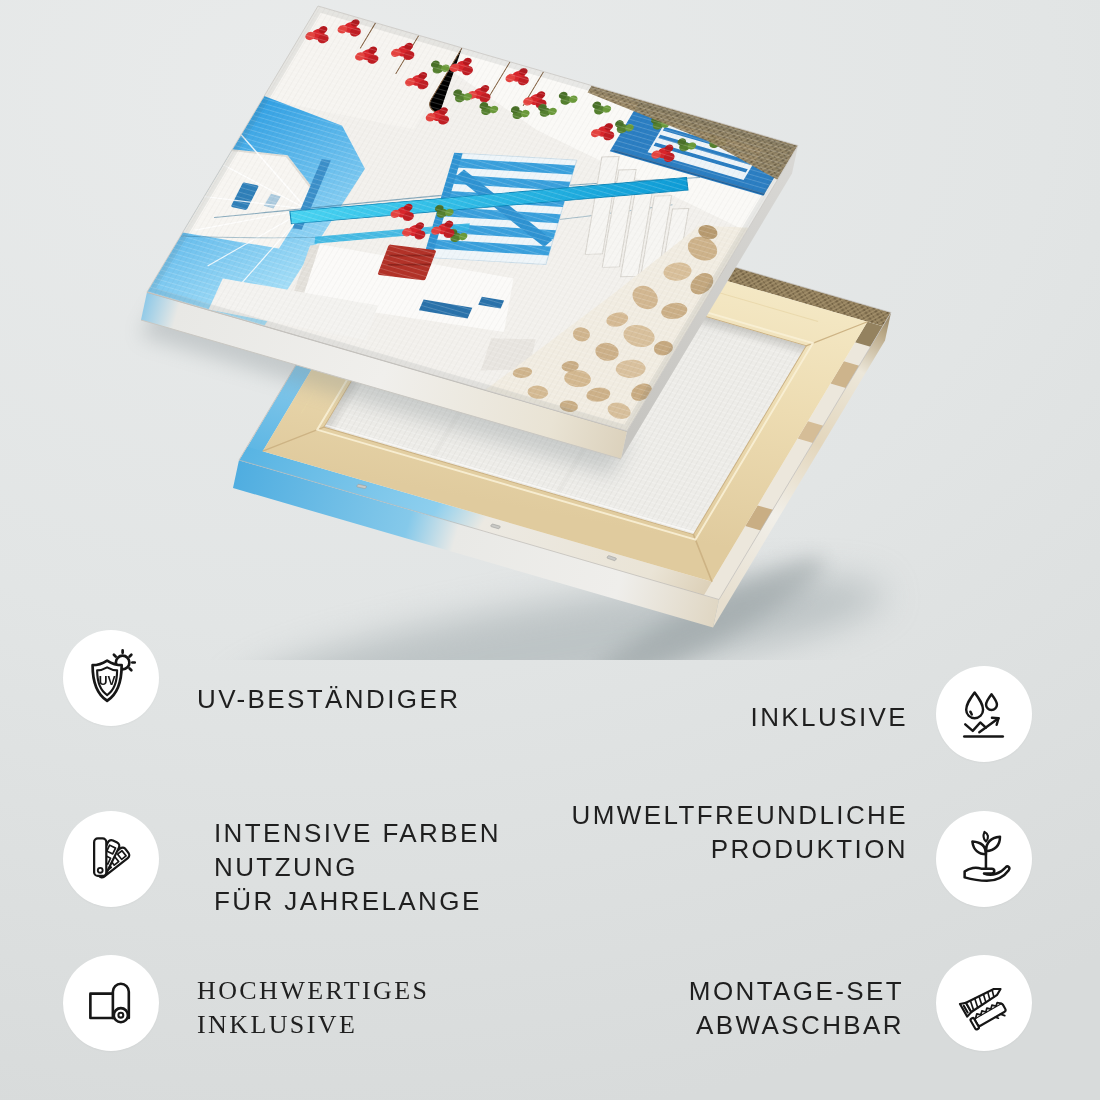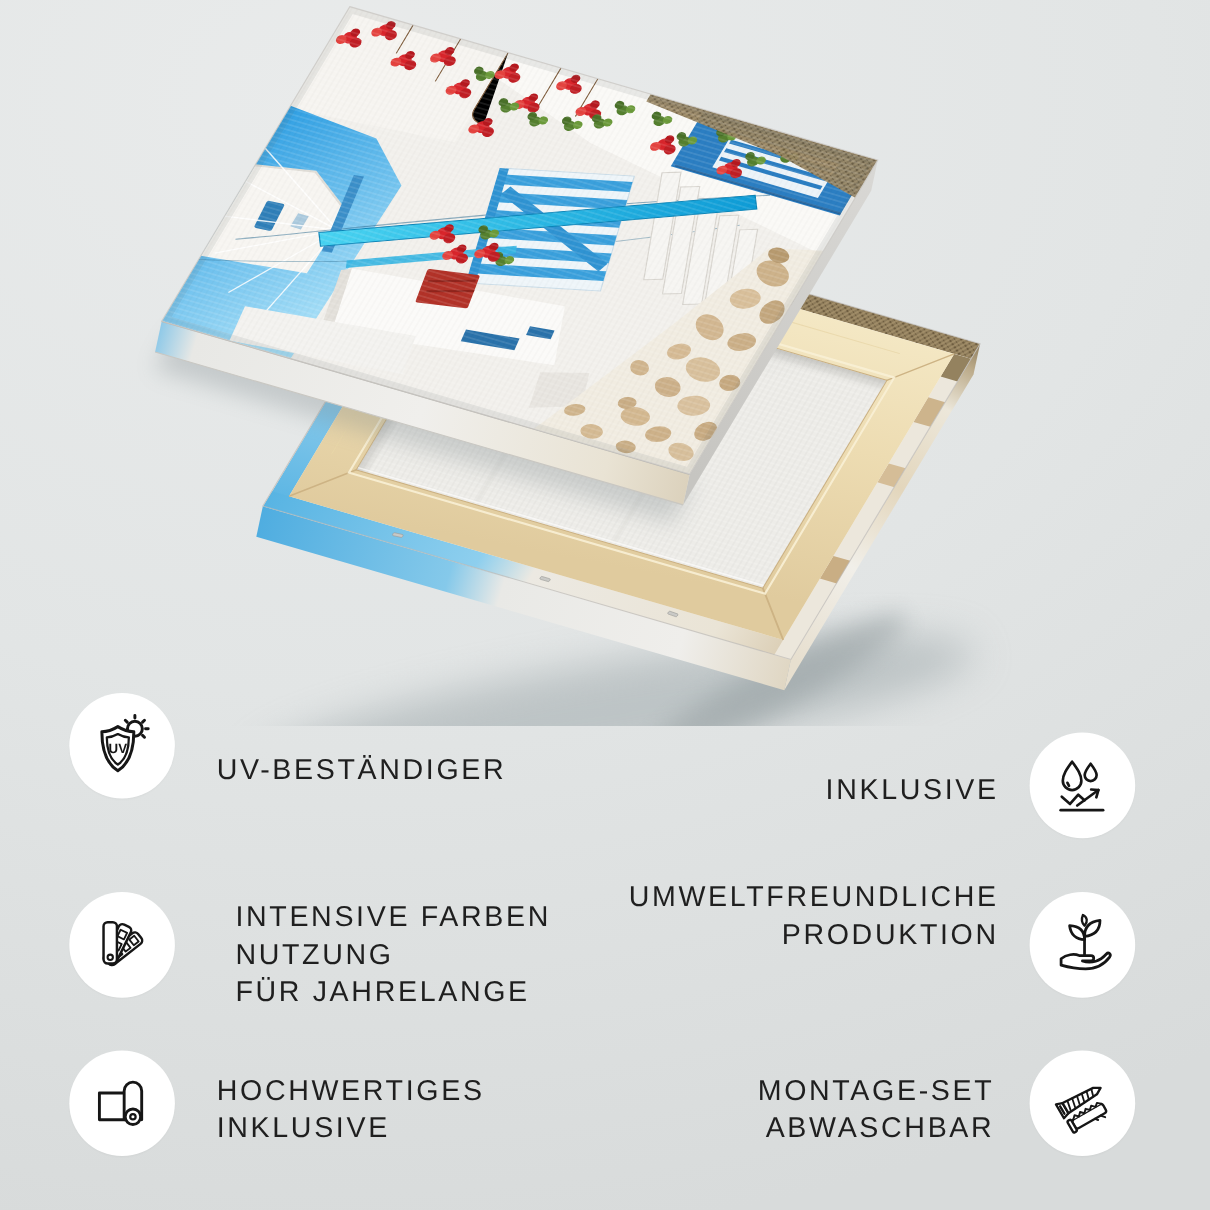--- a/index.html
+++ b/index.html
@@ -372,21 +372,21 @@
   </div>
 
   <div class="feature-circle" style="left:63px;top:955px;">
     <svg class="ic" width="60" height="60" viewBox="0 0 64 64" fill="#ffffff" stroke="#161616" stroke-width="2.8" stroke-linecap="round" stroke-linejoin="round">
       <rect x="10" y="22" width="27" height="26"></rect>
       <path d="M34,48 L34,20 a8.5,8.5 0 0,1 17,0 L51,48"></path>
       <circle cx="42.5" cy="45" r="7.5"></circle>
       <circle cx="42.5" cy="45" r="2.6" stroke-width="2.2"></circle>
     </svg>
   </div>
-  <div class="ftext" style="left:197px;top:974px;">
+  <div class="ftext" style="left:197px;top:974px;font-family:Liberation Serif, serif;">
     <div>HOCHWERTIGES</div>
     <div>INKLUSIVE</div>
   </div>
 
   <div class="ftext right" style="right:196px;top:974px;">
     <div>MONTAGE-SET</div>
     <div>ABWASCHBAR</div>
   </div>
   <div class="feature-circle" style="left:936px;top:955px;">
     <svg class="ic" width="62" height="62" viewBox="0 0 64 64" fill="#ffffff" stroke="#161616" stroke-width="2.2" stroke-linecap="round" stroke-linejoin="round">

